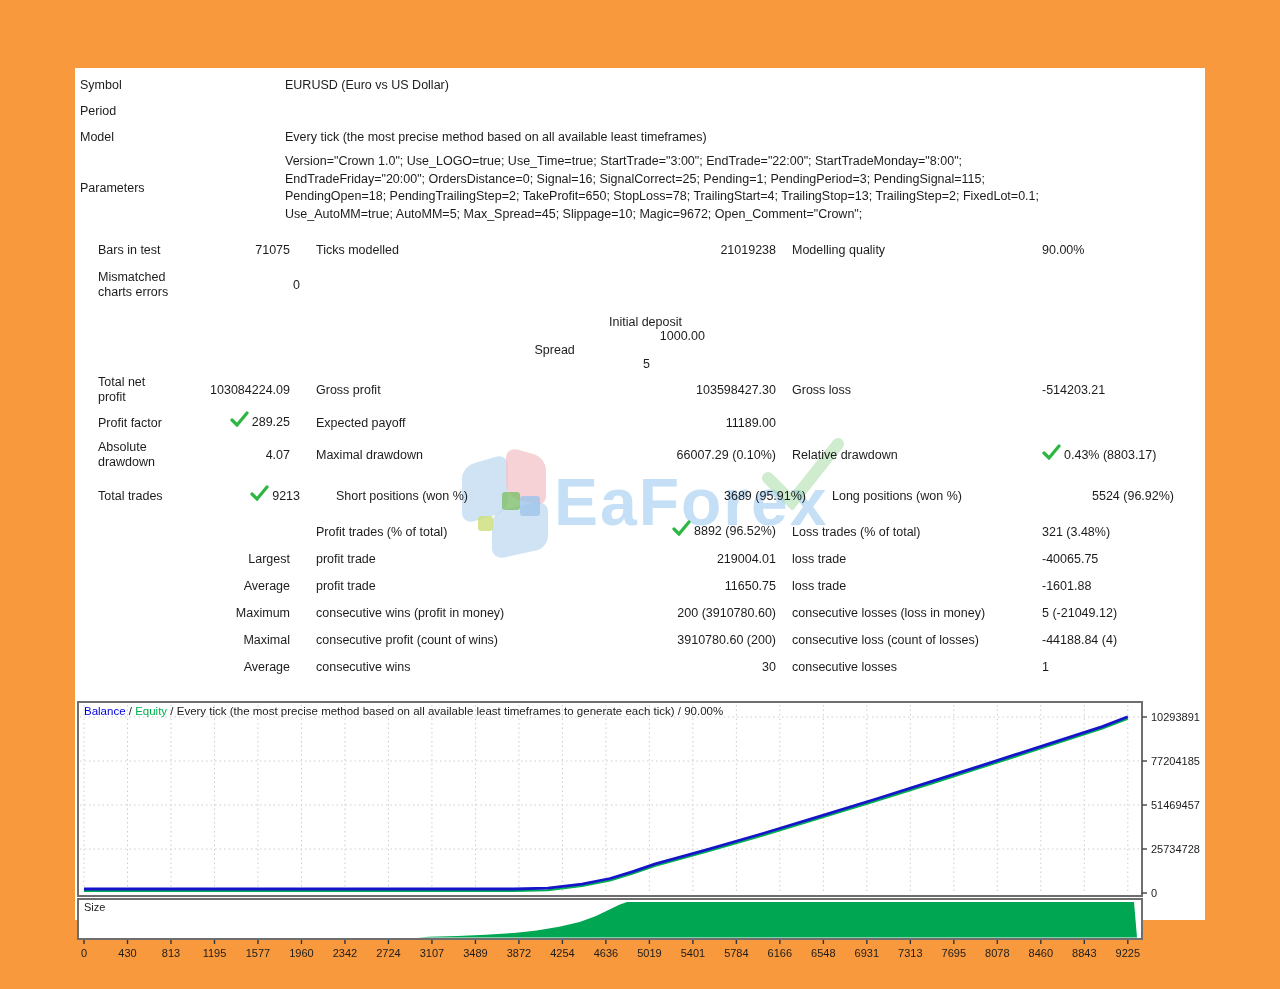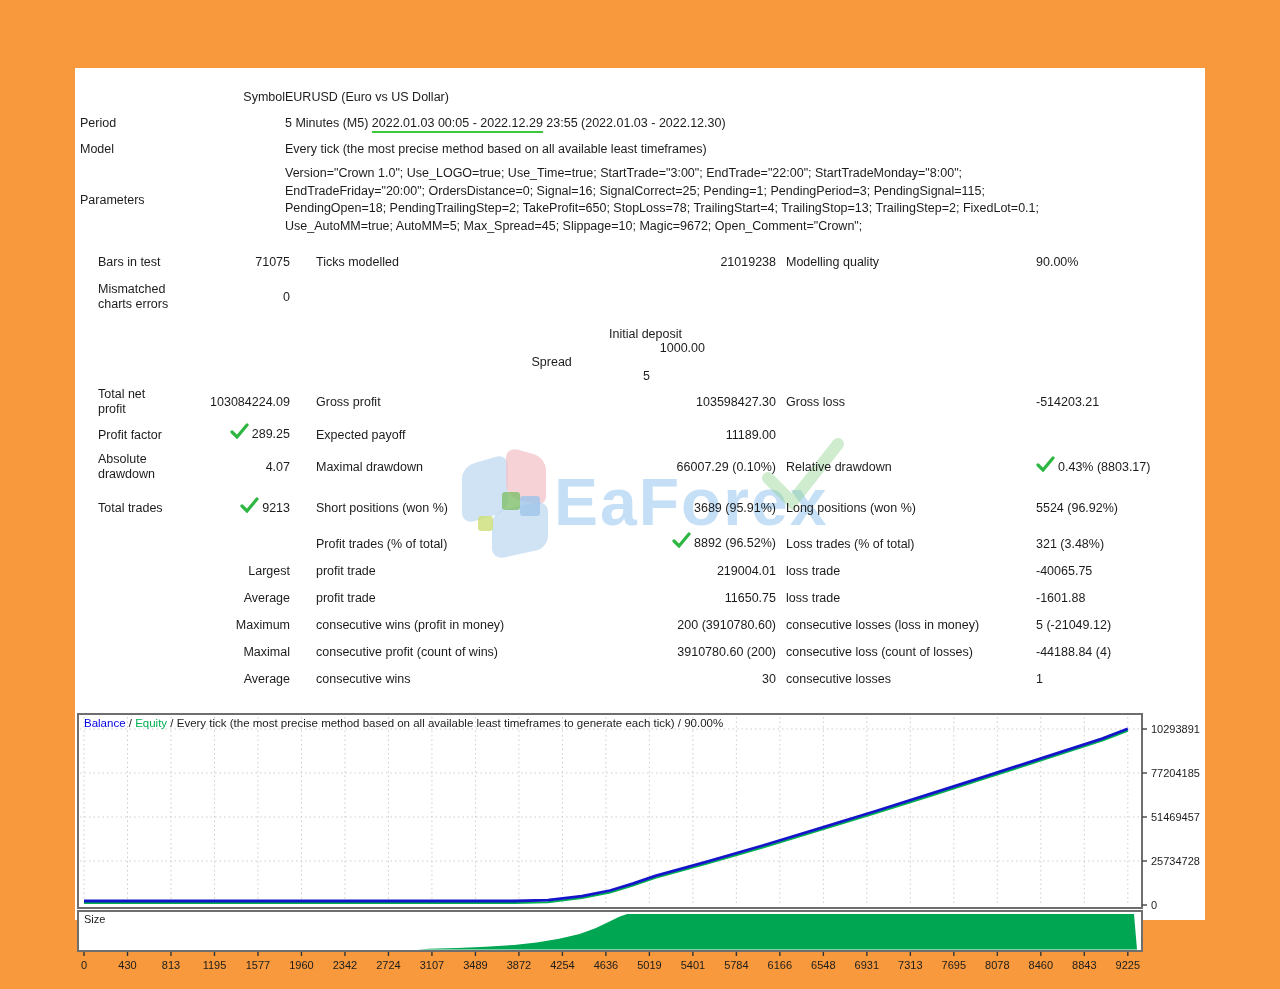--- a/index.html
+++ b/index.html
@@ -8,40 +8,40 @@
     background:#F7993C;
     font-family:"Liberation Sans", sans-serif;
     color:#1c1c1c;
   }
   .panel{
     position:absolute;left:75px;top:68px;width:1130px;height:852px;
     background:#ffffff;font-size:12.5px;
   }
   
   .irow{display:flex;align-items:center;padding-left:5px;min-height:26px;}
-  .irow.first{padding-top:16px;text-align:right;}
+  .irow.first{padding-top:4px;}
   .ilabel{width:205px;flex:none;}
   .ival{white-space:nowrap;}
   .underl{border-bottom:2px solid #3BC83B;padding-bottom:1px;}
   .irow-params{display:flex;padding-left:5px;margin-top:3px;}
   .plines{display:flex;flex-direction:column;}
   .plines span{line-height:17.5px;white-space:nowrap;}
   
   .stats{position:relative;z-index:1;margin-top:13px;}
   .srow{display:flex;align-items:center;padding-left:23px;min-height:27px;}
   .srow.h30{min-height:30px;flex-direction:column;}
   .srow.h38{min-height:38px;}
-  .srow.h44{min-height:44px;}
+  .srow.h44{min-height:44px;gap:10px;}
   .gap8{height:8px;}
   .cl1{width:85px;flex:none;}
   .cv1{width:107px;flex:none;text-align:right;white-space:nowrap;}
   .cq{width:192px;flex:none;text-align:right;}
   .cl2{width:295px;flex:none;margin-left:26px;}
   .cv2{width:165px;flex:none;text-align:right;white-space:nowrap;}
-  .cl3{width:250px;flex:none;margin-left:10px;}
+  .cl3{width:250px;flex:none;margin-left:16px;}
   .cv3{flex:1;padding-right:10px;white-space:nowrap;}
   .two{display:flex;flex-direction:column;line-height:15px;}
   .chk{display:inline-block;vertical-align:middle;margin-right:3px;position:relative;top:-2px;}
   
   .chart-svg{display:block;margin-top:21px;}
   
   .watermark{position:absolute;left:385px;top:382px;width:680px;height:155px;z-index:0;pointer-events:none;}
   .wm-shape{position:absolute;border-radius:12px;}
   .wm-p1{left:2px;top:10px;width:46px;height:58px;background:#BFD9F2;transform:skewY(-16deg);opacity:.75;}
   .wm-p2{left:46px;top:2px;width:40px;height:50px;background:#F3C3C8;transform:skewY(16deg);opacity:.75;}
@@ -61,21 +61,20 @@
 <body>
 
 <div class="panel">
 
   <div class="irow first">
     <span class="ilabel">Symbol</span>
     <span class="ival">EURUSD (Euro vs US Dollar)</span>
   </div>
   <div class="irow">
     <span class="ilabel">Period</span>
-    <span class="ival"><span>5 Minutes (M5) </span><span class="underl">2022.01.03 00:05 - 2022.12.29</span><span> 23:55 (2022.01.03 - 2022.12.30)</span></span>
   </div>
   <div class="irow">
     <span class="ilabel">Model</span>
     <span class="ival">Every tick (the most precise method based on all available least timeframes)</span>
   </div>
   <div class="irow-params">
     <span class="ilabel" style="align-self:center;">Parameters</span>
     <span class="plines">
       <span>Version="Crown 1.0"; Use_LOGO=true; Use_Time=true; StartTrade="3:00"; EndTrade="22:00"; StartTradeMonday="8:00";</span>
       <span>EndTradeFriday="20:00"; OrdersDistance=0; Signal=16; SignalCorrect=25; Pending=1; PendingPeriod=3; PendingSignal=115;</span>

